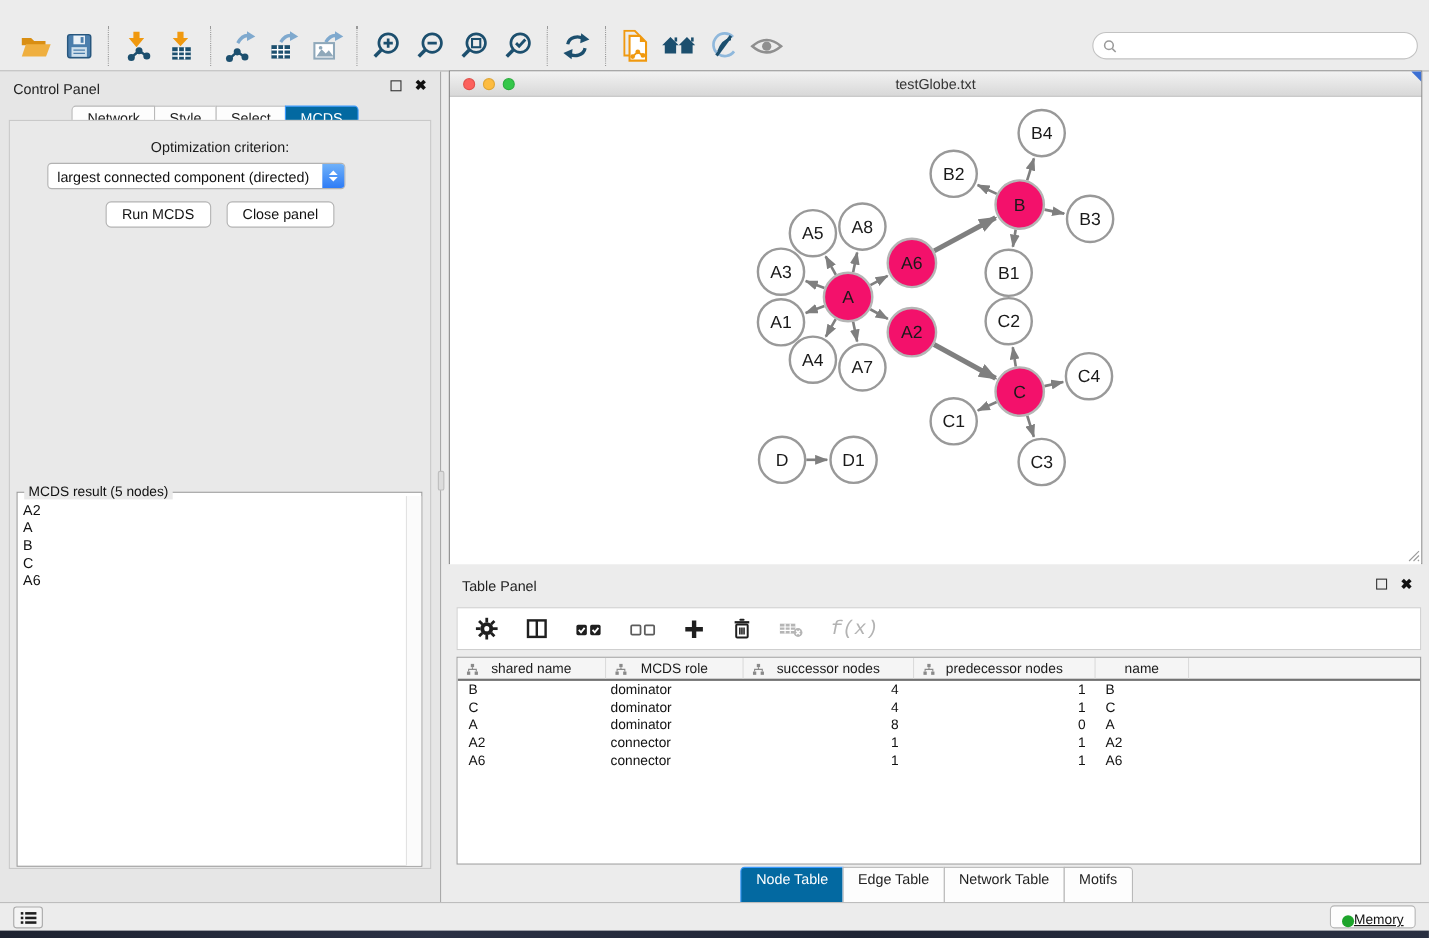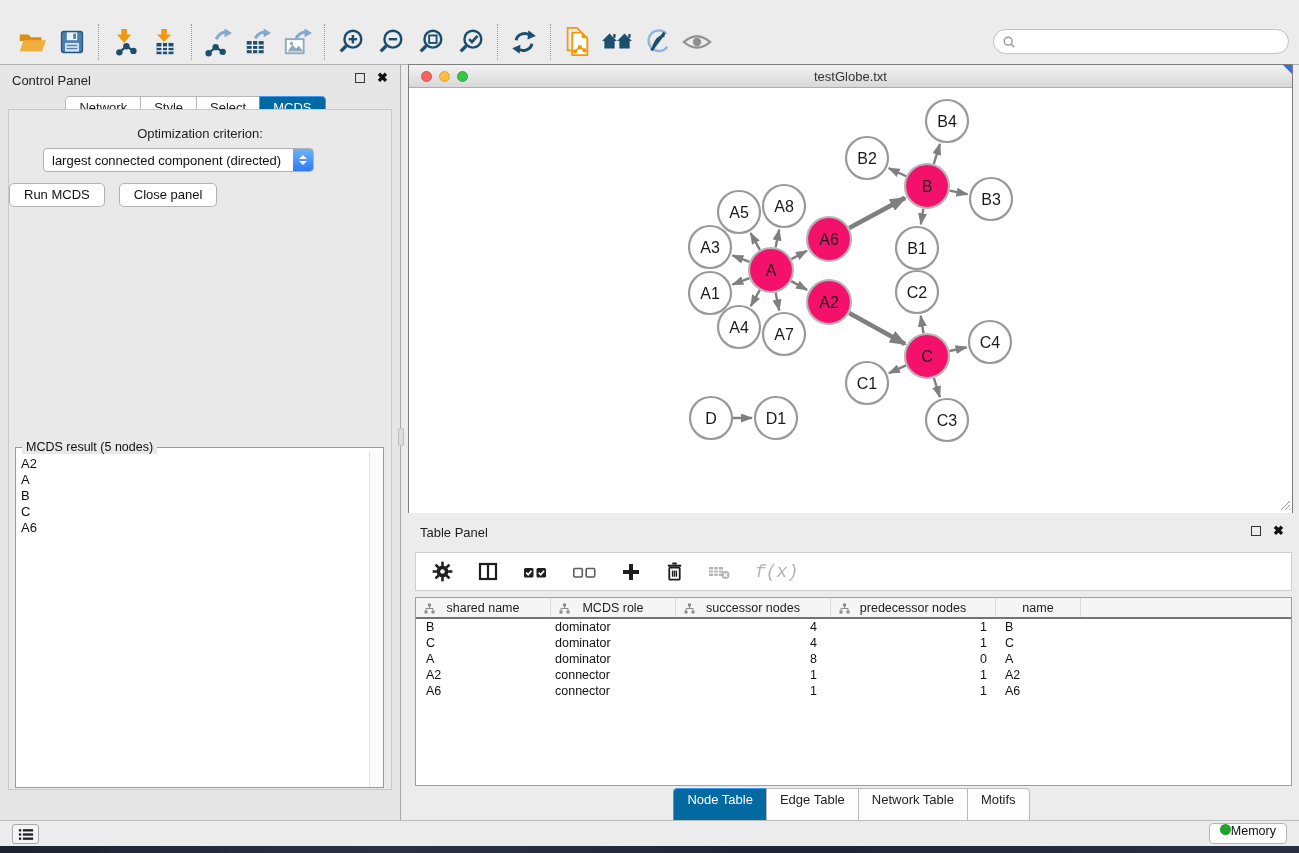--- a/index.html
+++ b/index.html
@@ -43,21 +43,21 @@
   .cp-content { position:absolute; left:8px; top:44px; width:384px; height:681px;
     background:#E9E9E9; border:1px solid #C9C9C9; }
   .opt-label { position:absolute; left:0; right:0; top:16px; text-align:center; font-size:13px; color:#1c1c1c; }
   .combo { position:absolute; left:34px; top:38px; width:271px; height:24px; background:#fff;
     border:1px solid #B2B2B2; border-radius:4px; display:flex; align-items:center; cursor:pointer; }
   .combo-text { flex:1; font-size:13px; color:#111; padding-left:8px; white-space:nowrap; overflow:hidden; }
   .combo-btn { width:20px; height:22px; margin:0; border-radius:0 3px 3px 0;
     background:linear-gradient(#6FB1F9,#2E7CF6); display:flex; flex-direction:column; align-items:center; justify-content:center; gap:2px; }
   .combo-btn .up { width:0;height:0;border-left:4px solid transparent;border-right:4px solid transparent;border-bottom:4px solid #fff; }
   .combo-btn .dn { width:0;height:0;border-left:4px solid transparent;border-right:4px solid transparent;border-top:4px solid #fff; }
-  .cp-buttons { position:absolute; left:0; right:0; top:73px; display:flex; gap:14px; }
+  .cp-buttons { position:absolute; left:0; right:0; top:73px; display:flex; justify-content:center; gap:14px; }
   .pushbtn { font-size:13px; color:#111; background:#FFF; border:1px solid #B2B2B2; border-radius:5px;
     padding:3px 14px 4px; cursor:pointer; }
   .result-box { position:absolute; left:6px; top:337px; width:369px; height:341px;
     border:1px solid #9A9A9A; background:#fff; }
   .result-legend { position:absolute; left:6px; top:-8px; background:#E9E9E9; padding:0 4px;
     font-size:12.5px; color:#111; }
   .result-list { position:absolute; left:1px; top:4px; right:15px; bottom:1px; overflow:hidden;
     font-size:13px; color:#111; padding:4px 4px; }
   .result-item { line-height:16px; cursor:default; }
   .result-scroll { position:absolute; right:0; top:3px; width:14px; bottom:0; background:#FBFBFB; border-left:1px solid #E2E2E2; }
@@ -104,21 +104,21 @@
   .c4 { width:85px; padding-left:9px; }
   .cfill { flex:1; }
   .tp-tabs { position:absolute; left:0; right:0; top:275px; display:flex; justify-content:center; }
 
   
   .statusbar { position:absolute; left:0; top:820px; width:1299px; height:26px; background:#ECECEC;
     border-top:1px solid #BDBDBD; }
   .list-btn { position:absolute; left:12px; top:3px; width:27px; height:20px; background:#F4F4F4;
     border:1px solid #A9A9A9; border-radius:3px; display:flex; align-items:center; justify-content:center; cursor:pointer; }
   .memory-btn { position:absolute; right:12px; top:2px; height:21px; background:#FDFDFD; border:1px solid #B5B5B5;
-    border-radius:4px; display:flex; align-items:flex-start; gap:0; padding:0 10px; cursor:pointer; }
+    border-radius:4px; display:flex; align-items:flex-end; gap:0; padding:0 10px; cursor:pointer;text-decoration:underline; }
   .memory-dot { width:11px; height:11px; border-radius:50%; background:#1DA42B; }
   .memory-btn span.lbl { font-size:12.5px; color:#111; }
   .wallpaper { position:absolute; left:0; top:846px; width:1299px; height:7px;
     background:linear-gradient(90deg,#1d2230,#2b3145 30%,#1f2434 60%,#2a3042); }
 </style>
 </head>
 <body>
 
 <div id="app">
 

